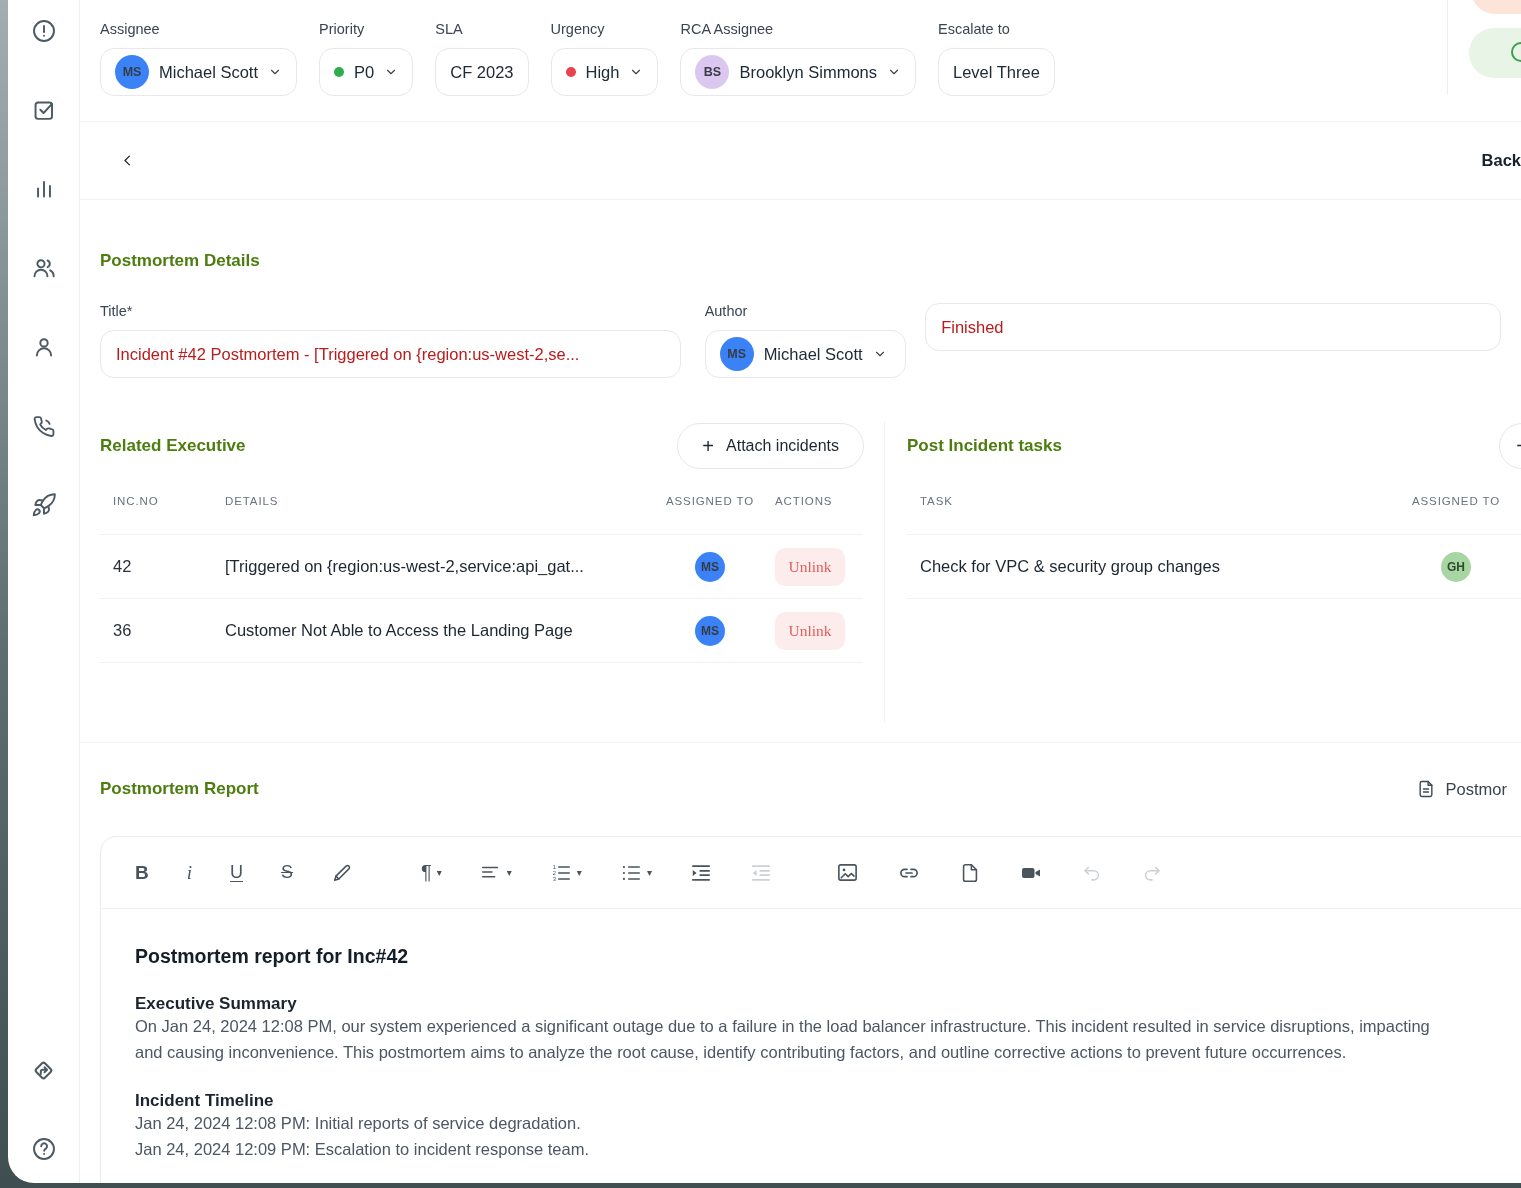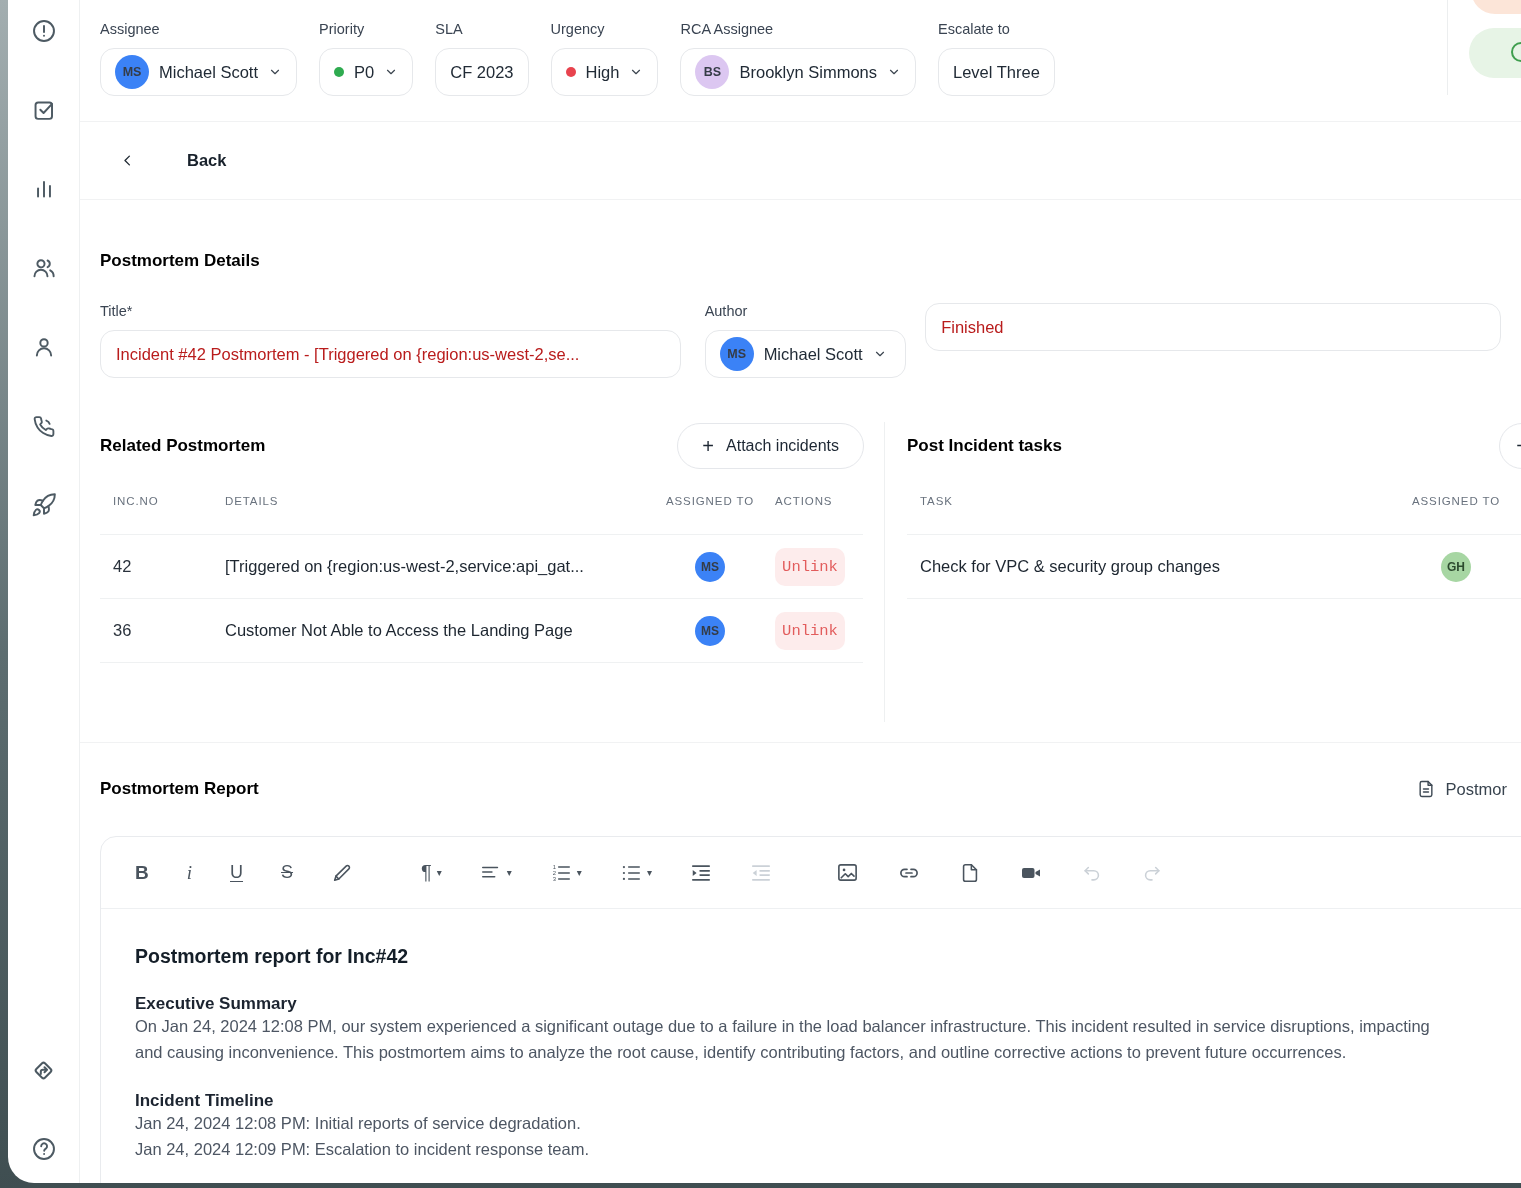--- a/index.html
+++ b/index.html
@@ -41,25 +41,25 @@
   .av-purple { background:#dcc7f1; }
   .av-green { background:#a7d6a3; color:#2c4a2e; }
   .dot { width:10px; height:10px; border-radius:50%; }
   .chev svg { stroke:#3c4650; fill:none; stroke-width:2; stroke-linecap:round; stroke-linejoin:round; display:block; }
   .topbar-divider { position:absolute; left:1367px; top:0; width:1px; height:95px; background:#eceeef; }
   .frag { position:absolute; border-radius:25px; }
   .frag-orange { right:-26px; top:-34px; width:76px; height:48px; background:#fce5d8; }
   .frag-green { right:-24px; top:28px; width:76px; height:50px; background:#e7f4e6; }
   .frag-green .ring { position:absolute; left:42px; top:14px; width:20px; height:20px; border:2.4px solid #3f9e4e; border-radius:50%; }
   
-  .backrow { height:78px; border-bottom:1px solid #f1f2f3; display:flex; align-items:center; padding-left:40px; gap:52px; }
+  .backrow { height:78px; border-bottom:1px solid #f1f2f3; display:flex; align-items:center; padding-left:40px; gap:52px;justify-content:space-between; }
   .backrow svg { stroke:#222b35; fill:none; stroke-width:2.2; stroke-linecap:round; stroke-linejoin:round; }
   .back-label { font-size:16.5px; font-weight:700; color:#18212b; cursor:pointer; }
   
-  .section-h { font-size:17px; font-weight:700; color:#000000; }
+  .section-h { font-size:17px; font-weight:700; color:#4d7c0f; }
   .details { padding:0 20px; }
   .details .section-h { margin-top:51px; }
   .fields-row { display:flex; margin-top:32px; }
   .fgroup .ctrl { margin-top:0; }
   .f-title { width:605px; }
   .f-author { width:210px; margin-left:24px; }
   .f-status { width:600px; margin-left:19px; }
   .text-input {
     width:100%; height:48px; border:1px solid #e6e8eb; border-radius:14px;
     font-family:inherit; font-size:16.5px; color:#b91c1c; padding:0 15px;
@@ -85,21 +85,21 @@
   .thead { display:grid; padding:26px 0 27px 13px; border-bottom:1px solid #eff1f2;
     font-size:11.5px; letter-spacing:.9px; color:#69727e; }
   .g-left { grid-template-columns:112px 420px 130px 88px; width:763px; }
   .g-right { grid-template-columns:1fr 130px; padding-right:0; }
   .trow { display:grid; align-items:center; height:64px; border-bottom:1px solid #eff1f2; padding-left:13px; font-size:16.5px; }
   .cell-no { color:#2a323c; }
   .cell-details { color:#1d2630; white-space:nowrap; overflow:hidden; }
   .cell-center { display:flex; justify-content:center; }
   .btn-unlink {
     width:70px; height:38px; border:none; border-radius:10px; background:#fdecec;
-    color:#e25c5c; font-size:15.5px; font-family:Liberation Mono, monospace; cursor:pointer;
+    color:#e25c5c; font-size:15.5px; font-family:Liberation Serif, serif; cursor:pointer;
   }
   
   .report { padding:0 20px; }
   .report-head { margin-top:36px; display:flex; align-items:center; justify-content:space-between; }
   .tpl-link { display:flex; align-items:center; gap:10px; font-size:16.5px; color:#39444f; margin-right:-6px; cursor:pointer; white-space:nowrap; }
   .tpl-link svg { stroke:#3f4a55; fill:none; stroke-width:1.7; stroke-linecap:round; stroke-linejoin:round; }
   .editor { margin-top:37px; width:1680px; border:1px solid #e9ebee; border-radius:16px; height:420px; }
   .toolbar { height:72px; border-bottom:1px solid #eef0f2; display:flex; align-items:center; padding-left:34px; gap:38px; }
   .ti { display:flex; align-items:center; gap:5px; color:#4a545e; cursor:pointer; }
   .ti svg { stroke:#4a545e; fill:none; stroke-width:1.7; stroke-linecap:round; stroke-linejoin:round; }
@@ -295,21 +295,21 @@
         </div>
         <div class="fgroup f-status">
           <input class="text-input" readonly="" value="Finished" style="">
         </div>
       </div>
     </div>
 
     <div class="sections">
       <div class="col-left">
         <div class="colhead">
-          <div class="section-h">Related Postmortem</div>
+          <div class="section-h">Related Executive</div>
           <button class="btn-attach">
             <span class="plus">+</span>
             <span>Attach incidents</span>
           </button>
         </div>
         <div class="thead g-left">
           <span>INC.NO</span>
           <span>DETAILS</span>
           <span style="text-align:center">ASSIGNED TO</span>
           <span>ACTIONS</span>

